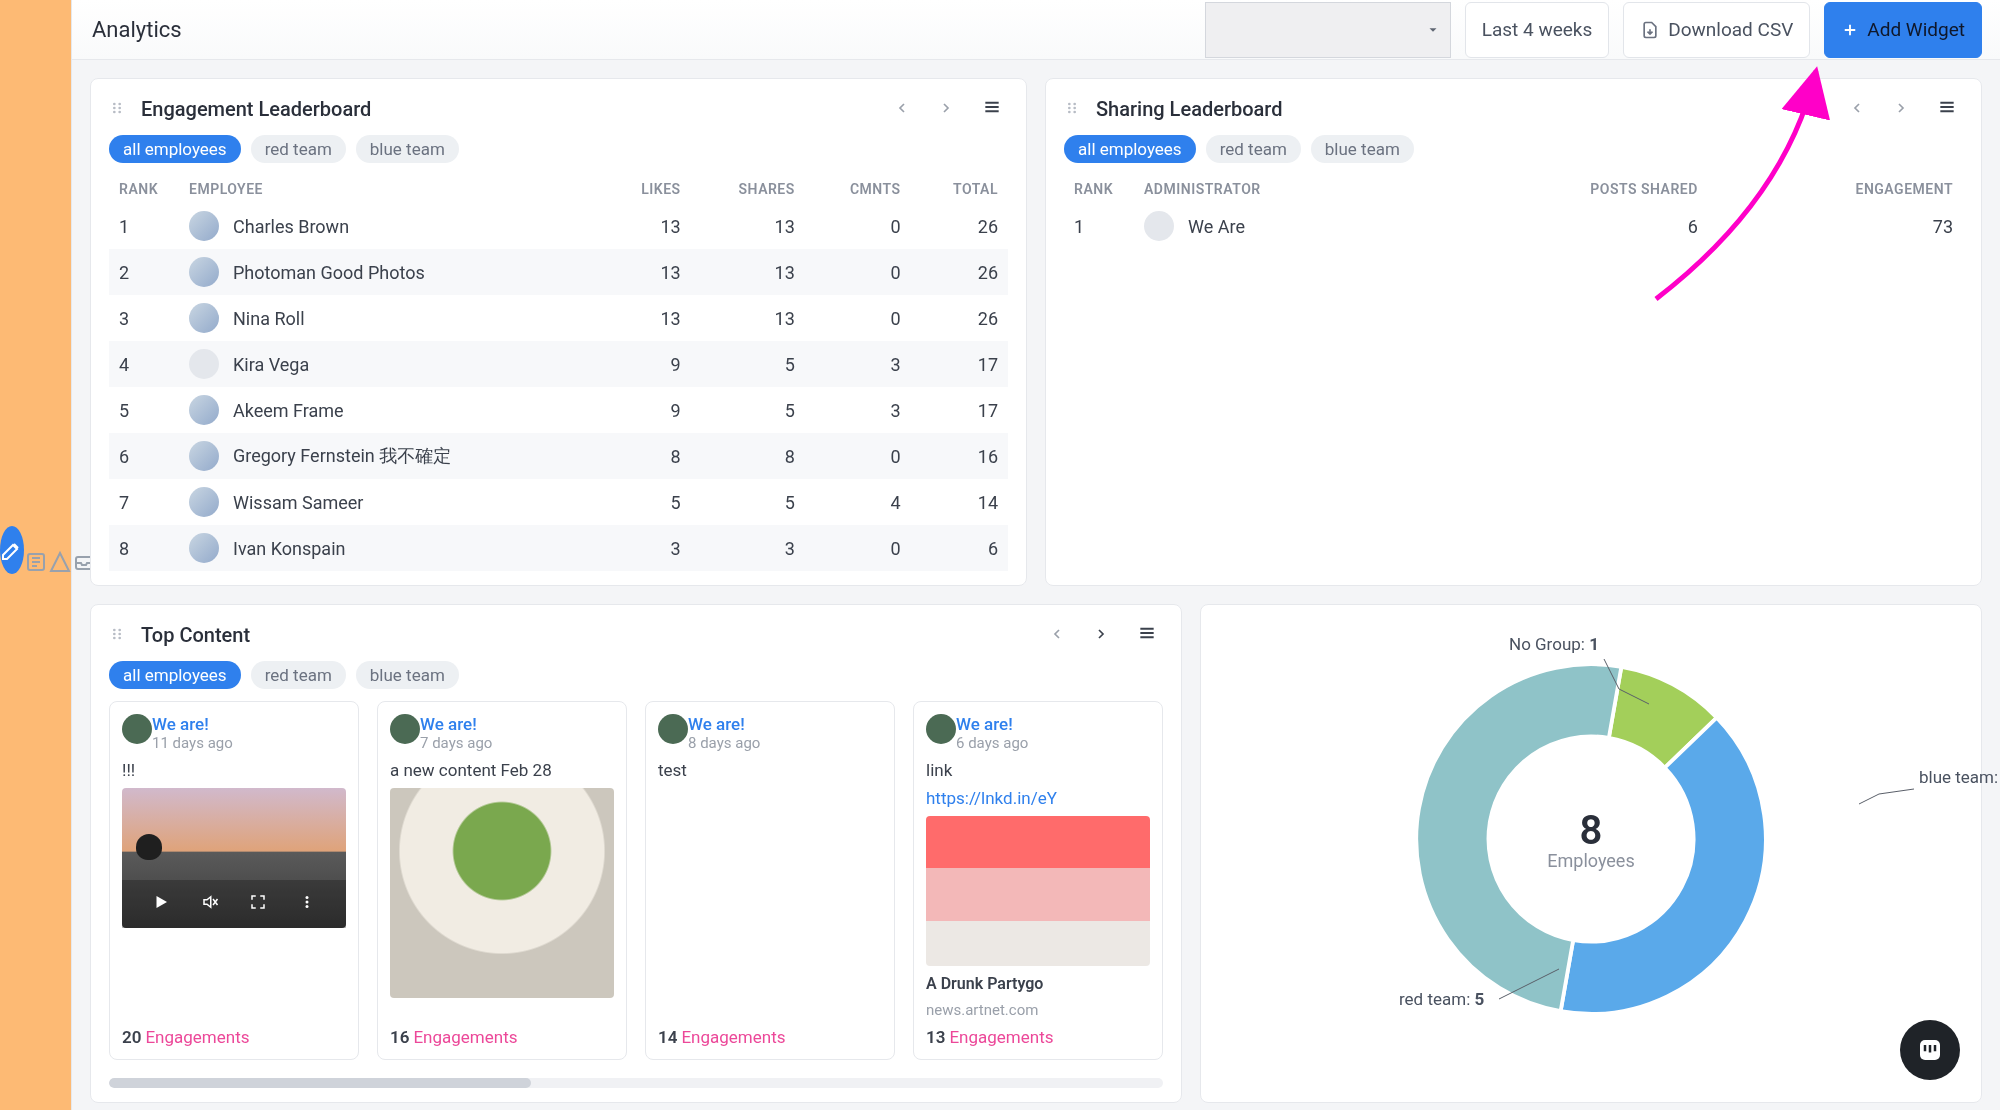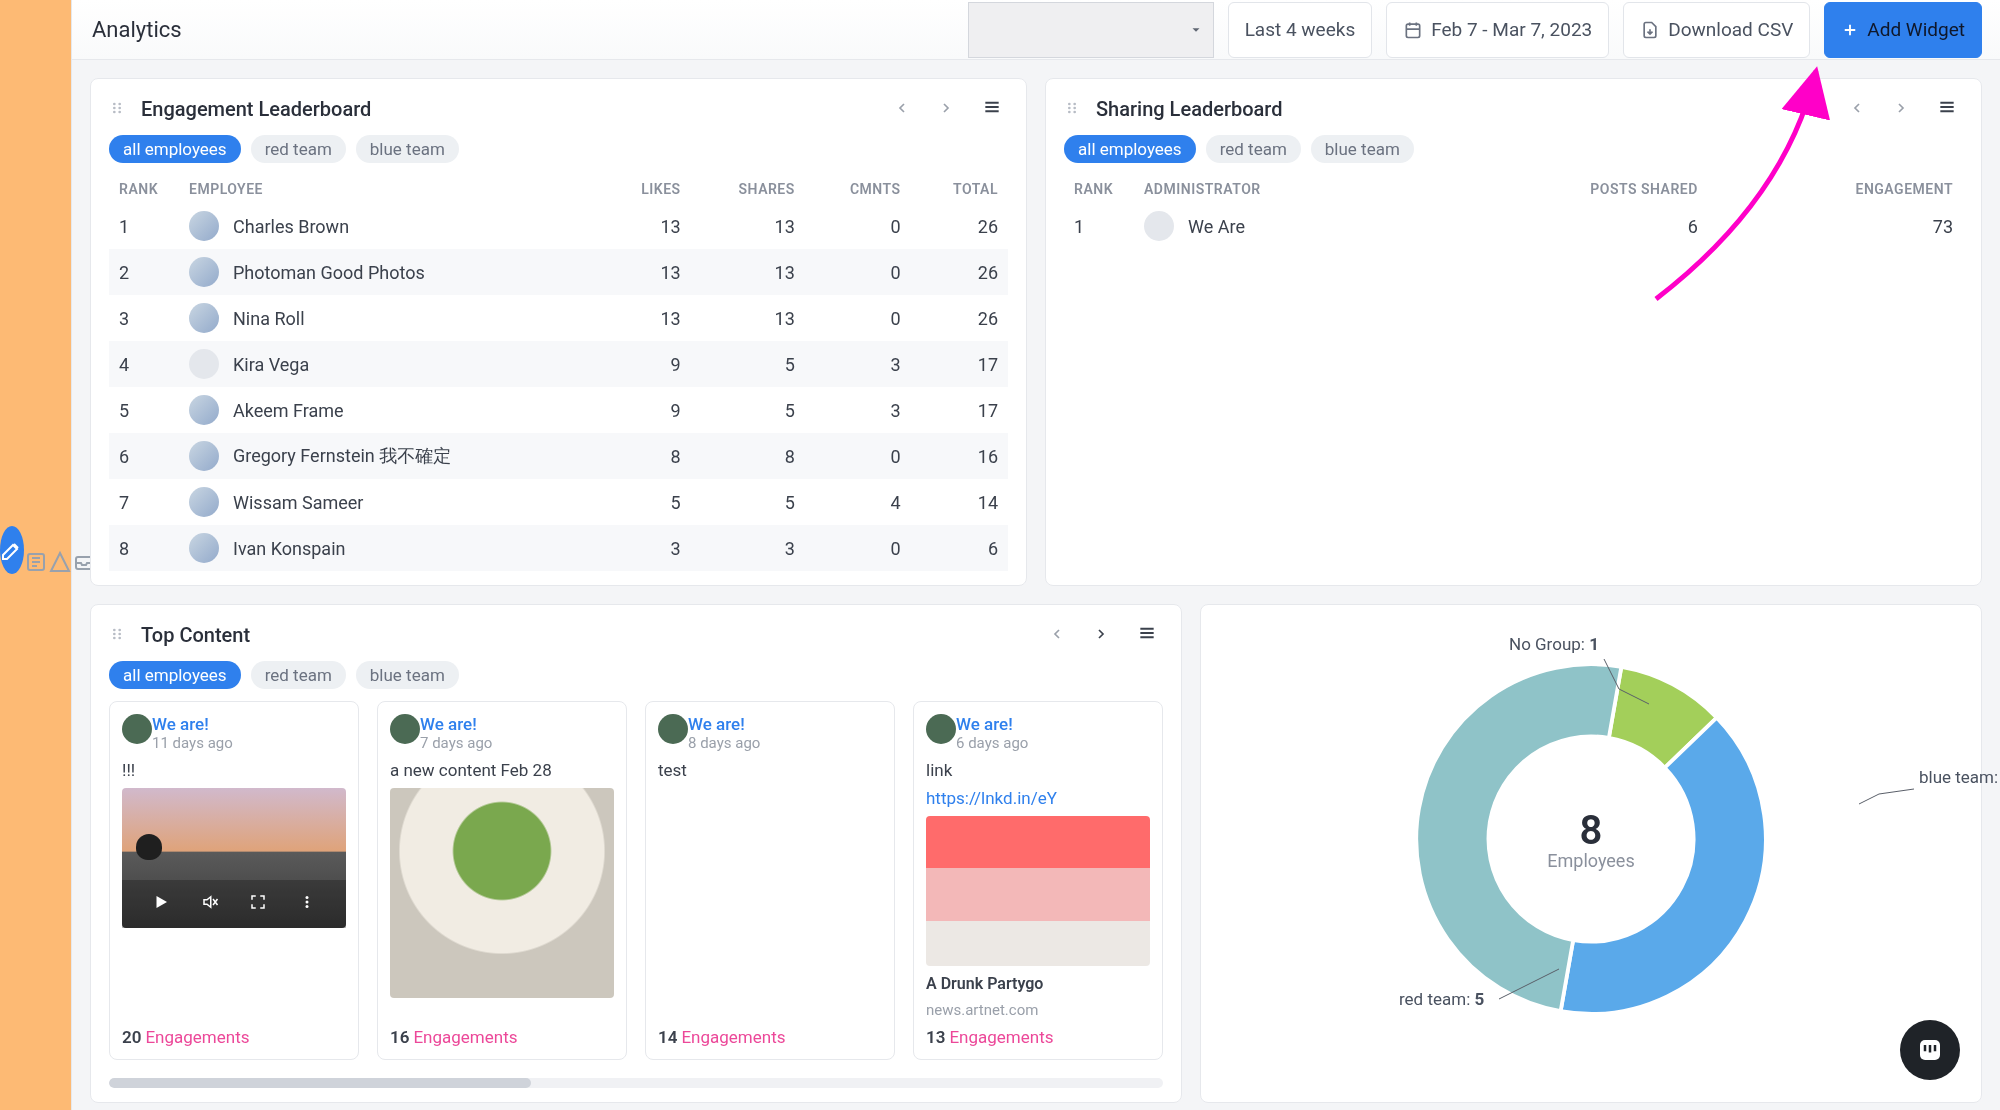--- a/index.html
+++ b/index.html
@@ -267,27 +267,20 @@
     <div class="topbar">
       <div class="title">Analytics</div>
       <div class="flex"></div>
       <div class="dropdown-slab">
         <svg width="14" height="14" viewBox="0 0 24 24">
             <path d="M6 9l6 6 6-6" fill="#5f6672"></path>
           </svg>
       </div>
       <div class="pill">
         <span>Last 4 weeks</span>
-      </div>
-      <div class="pill">
-        <svg class="icon" style="width:20px;height:20px" viewBox="0 0 24 24" fill="none" stroke="#6b7280" stroke-width="2">
-            <rect x="4" y="5" width="16" height="16" rx="2"></rect>
-            <path d="M8 3v4M16 3v4M4 11h16"></path>
-          </svg>
-        <span>Feb 7 - Mar 7, 2023</span>
       </div>
       <div class="pill">
         <svg class="icon" style="width:20px;height:20px" viewBox="0 0 24 24" fill="none" stroke="#6b7280" stroke-width="2">
             <path d="M14 3H7a2 2 0 00-2 2v14a2 2 0 002 2h10a2 2 0 002-2V8l-5-5z"></path>
             <path d="M12 11v6M9 14l3 3 3-3"></path>
           </svg>
         <span>Download CSV</span>
       </div>
       <div class="pill primary">
         <svg class="icon" style="width:18px;height:18px" viewBox="0 0 24 24" fill="none" stroke="#fff" stroke-width="2.5">

